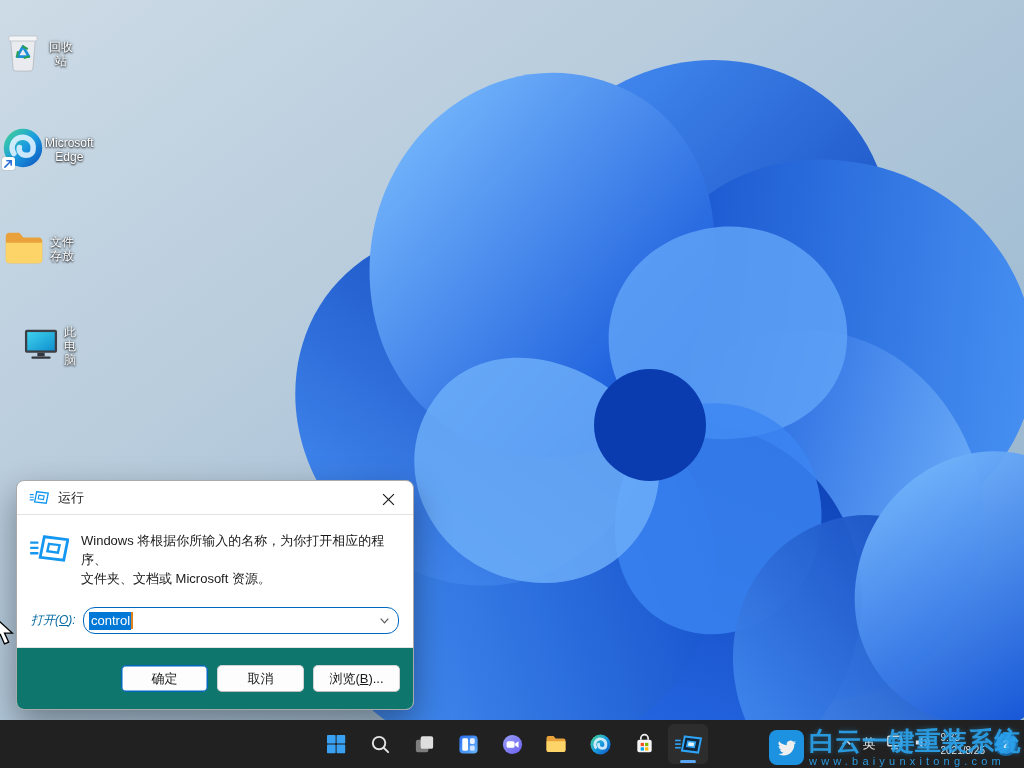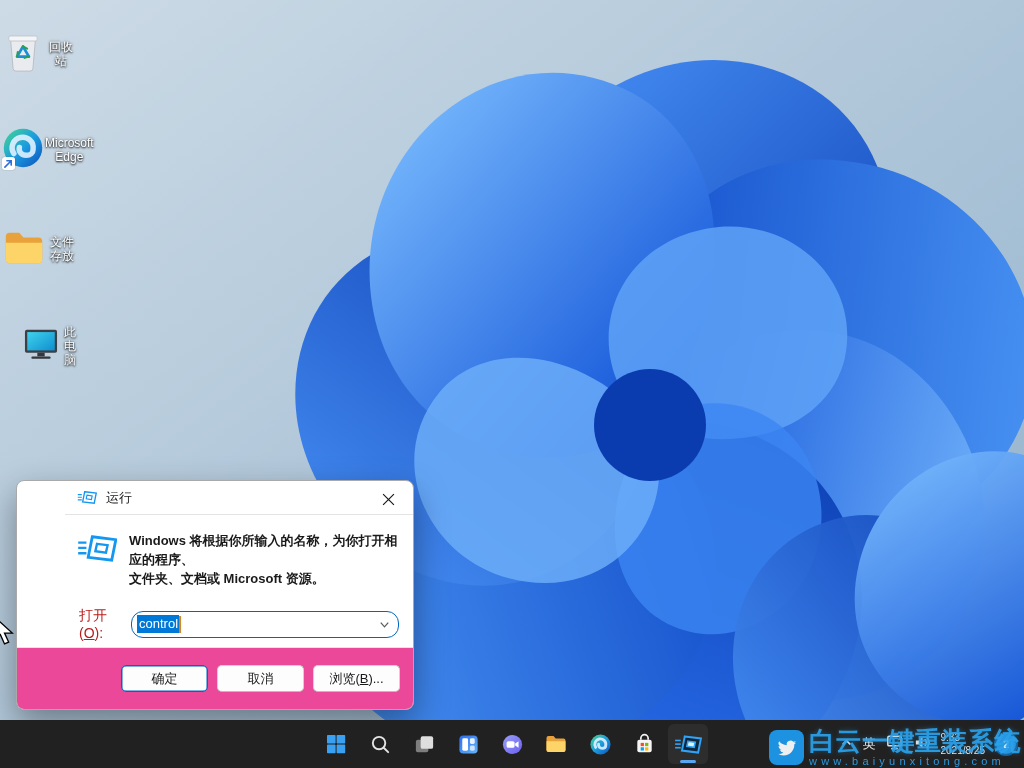--- a/index.html
+++ b/index.html
@@ -14,36 +14,36 @@
   .desk-icons { position:absolute; left:1px; top:8px; z-index:2; width:76px; }
   .desk-tile { width:76px; height:88px; margin-bottom:8px; display:flex; flex-direction:row; align-items:center; cursor:default; }
   .desk-tile .ic { width:46px; height:46px; display:flex; align-items:center; justify-content:center; position:relative; }
   .desk-tile .lbl { margin-top:3px; font-size:12px; line-height:14px; color:#fff; text-align:center;
       text-shadow:0 1px 2px rgba(0,0,0,.9), 0 0 3px rgba(0,0,0,.6); width:76px; }
   .shortcut-arrow { position:absolute; left:1px; bottom:1px; width:13px; height:13px; background:#fff;
       border-radius:2.5px; box-shadow:0 0 1px rgba(0,0,0,.5); display:flex; align-items:center; justify-content:center; }
 
   
   .run-dialog { position:absolute; left:16px; top:480px; width:398px; height:230px; background:#fff;
-      border:1px solid #a9a9a9; border-radius:8px; box-shadow:0 14px 34px rgba(0,0,0,.38); z-index:5; overflow:hidden;padding-left:48px; }
+      border:1px solid #a9a9a9; border-radius:8px; box-shadow:0 14px 34px rgba(0,0,0,.38); z-index:5; overflow:hidden; }
   .rd-titlebar { height:34px; display:flex; align-items:center; padding:0 12px; border-bottom:1px solid #e3e3e3; position:relative; }
   .rd-title { font-size:13px; color:#1a1a1a; margin-left:9px; }
   .rd-close { position:absolute; right:10px; top:7px; width:30px; height:22px; display:flex; align-items:center; justify-content:center; border-radius:4px; }
   .rd-body { padding:16px 14px 0 12px; display:flex; }
   .rd-bigicon { width:42px; flex:0 0 42px; padding-top:2px; }
-  .rd-desc { font-size:13px; line-height:19px; color:#1a1a1a; padding-left:10px;font-weight:bold; }
+  .rd-desc { font-size:13px; line-height:19px; color:#1a1a1a; padding-left:10px; }
   .rd-openrow { display:flex; align-items:center; margin-top:19px; padding:0 14px 0 14px; }
-  .rd-openlabel { font-size:14px; color:#b91c1c; flex:0 0 52px; }
+  .rd-openlabel { font-size:12px; color:#0369a1; flex:0 0 52px;font-style:italic; }
   .rd-openlabel u, .rd-btn u { text-decoration:underline; }
   .rd-combo { position:relative; flex:1; height:27px; background:#fff; border:1.5px solid #0067c0; border-radius:12px;
       display:flex; align-items:center; padding-left:5px; font-size:13px; cursor:text; }
   .rd-combo .sel { background:#0078d7; color:#fff; padding:1px 1px 2px 2px; }
   .rd-combo .caret { display:inline-block; width:2px; height:17px; background:#e0821c; margin-left:0; }
   .rd-combo .dd { position:absolute; right:7px; top:6px; }
-  .rd-footer { position:absolute; left:0; right:0; bottom:0; height:62px; background:#ec4899; border-top:1px solid #e4e4e4;
+  .rd-footer { position:absolute; left:0; right:0; bottom:0; height:62px; background:#0f766e; border-top:1px solid #e4e4e4;
       display:flex; align-items:center; justify-content:flex-end; gap:9px; padding-right:13px; }
   .rd-btn { width:87px; height:27px; background:#fdfdfd; border:1px solid #d2d2d2; border-bottom-color:#bdbdbd;
       border-radius:5px; font-size:13px; color:#1a1a1a; font-family:inherit; cursor:default; }
   .rd-btn.default { border:1px solid #0067c0; box-shadow:0 0 0 .5px #0067c0 inset; }
 
   
   .taskbar { position:absolute; left:0; right:0; bottom:0; height:48px; background:#212121; z-index:10; }
   .tb-center { position:absolute; left:50%; top:0; height:100%; transform:translateX(-50%); display:flex; align-items:center; gap:4px; }
   .tb-btn { width:40px; height:40px; border-radius:6px; display:flex; align-items:center; justify-content:center; position:relative; }
   .tb-btn.active { background:#2d2d2d; }

